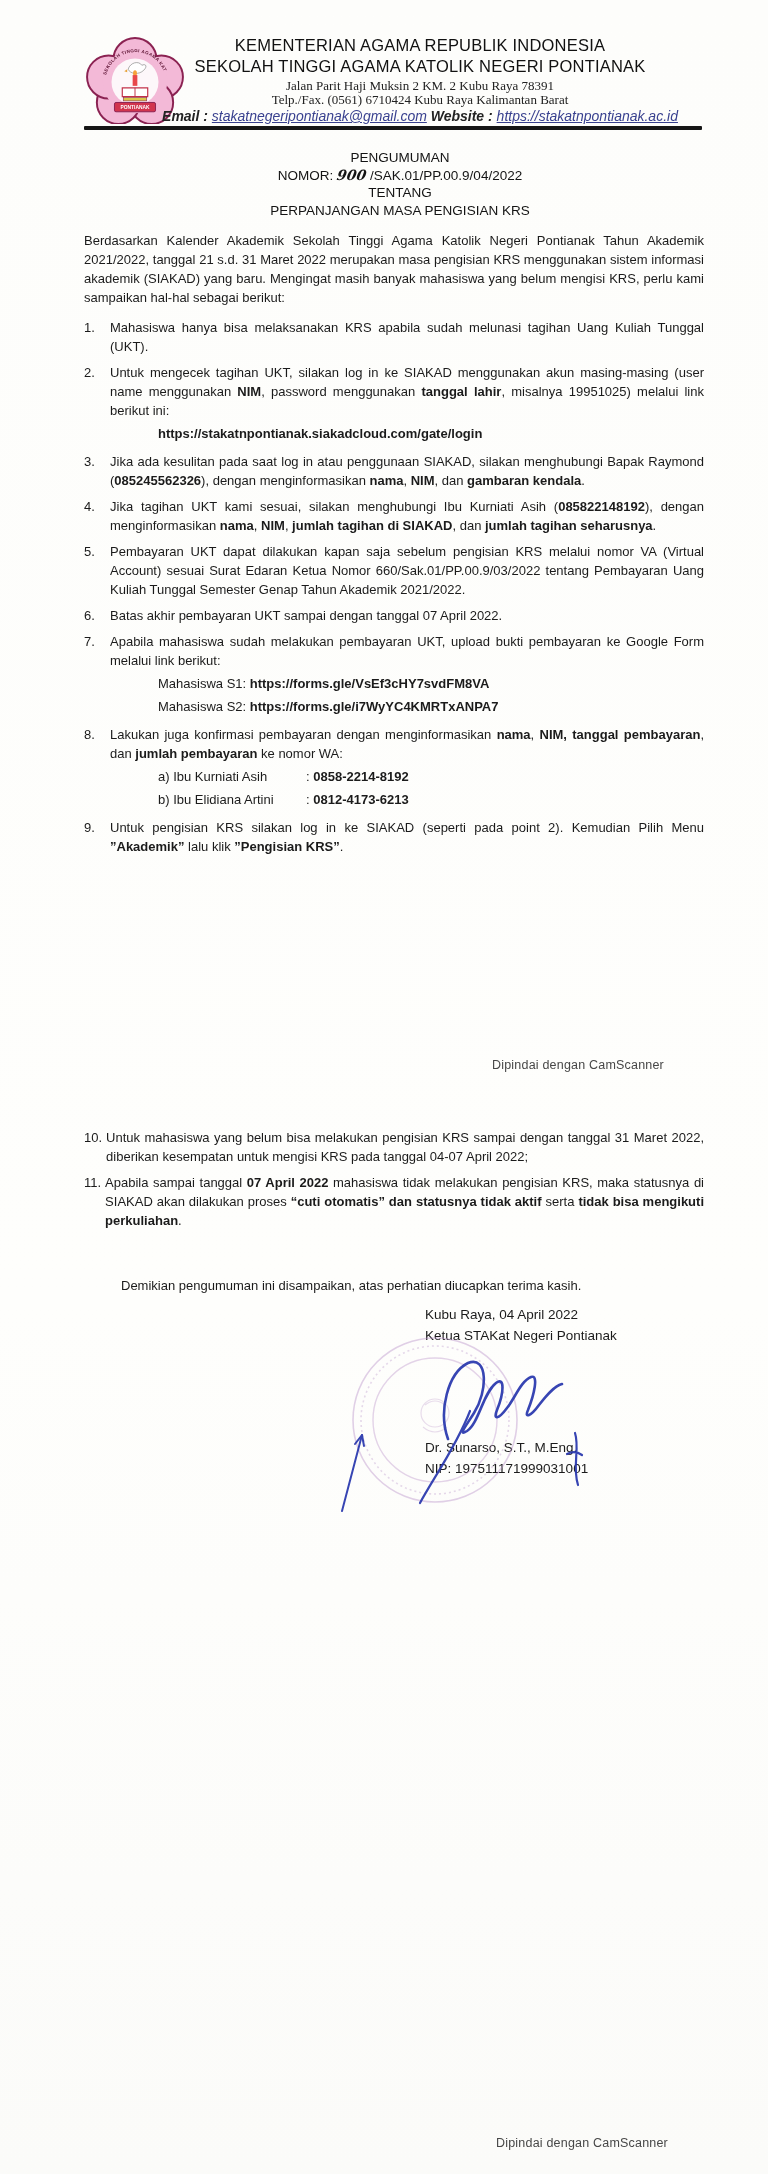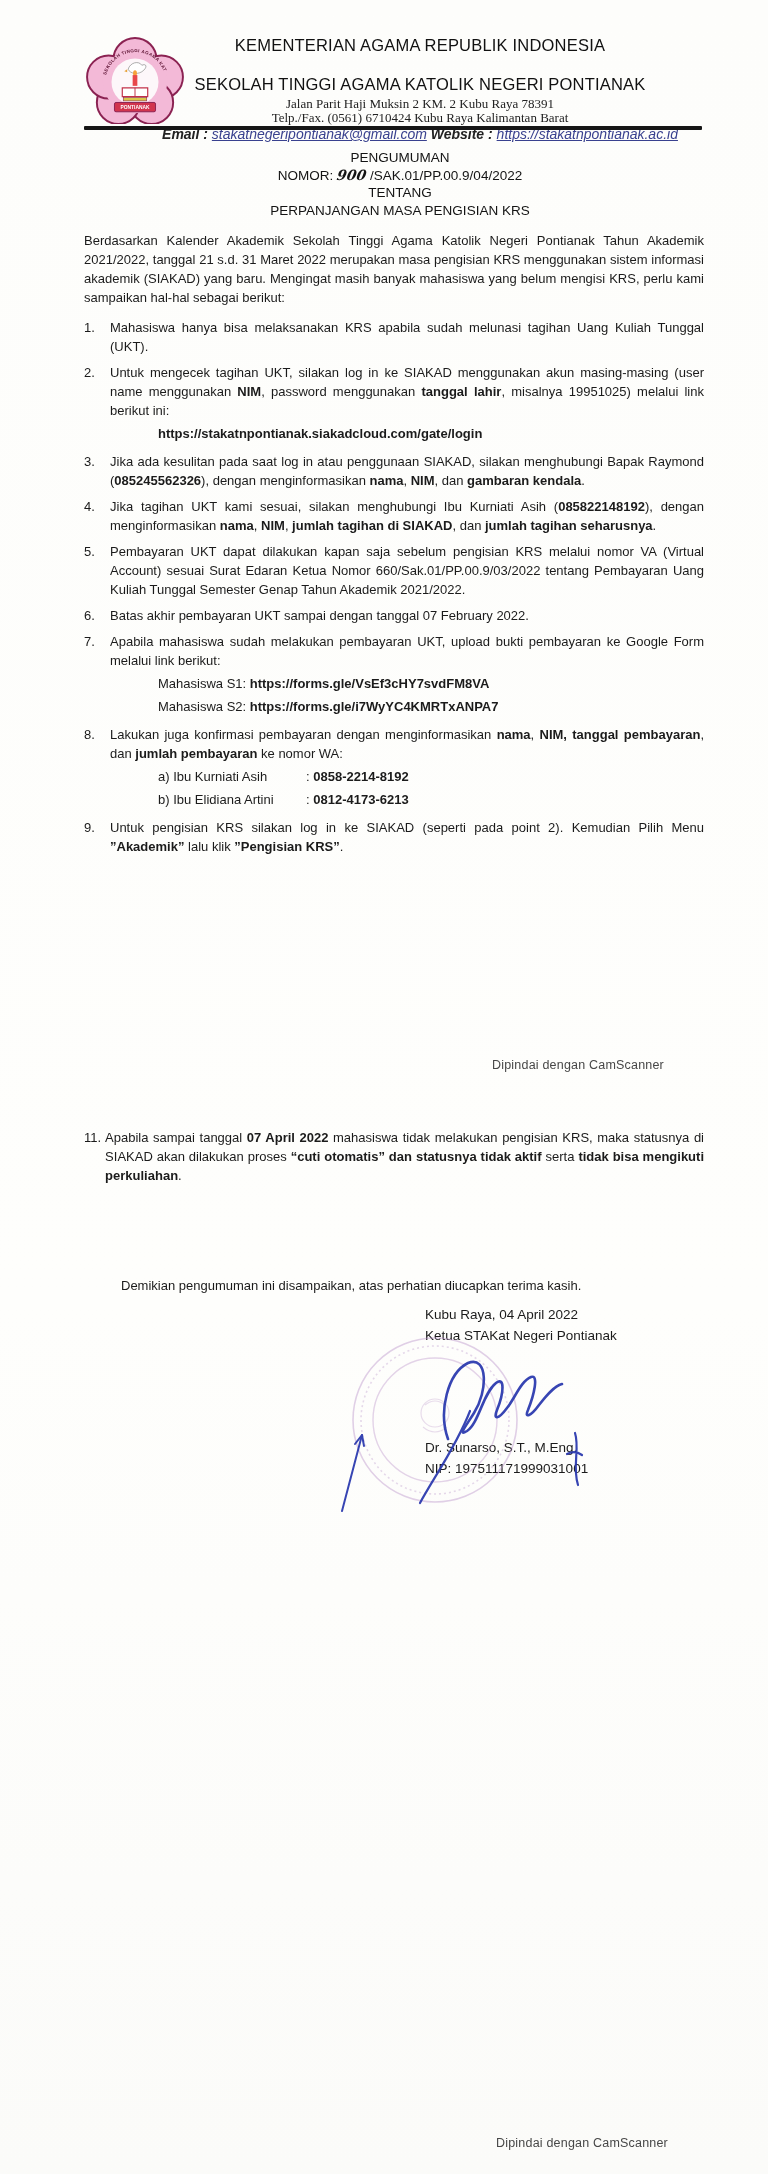--- a/index.html
+++ b/index.html
@@ -6,21 +6,21 @@
   .page{
     position:relative;width:768px;height:2174px;margin:0 auto;
     background:linear-gradient(180deg,#fdfdfb 0%,#fefefc 60%,#fbfbf9 100%);
     font-family:"Liberation Sans",sans-serif;color:#1b1b1b;overflow:hidden;
   }
   .b{font-weight:bold;}
   
   .logo{position:absolute;left:84px;top:34px;width:102px;height:90px;}
   .hdr{position:absolute;left:130px;top:36px;width:580px;text-align:center;}
   .hdr .l1{font-size:16.5px;letter-spacing:.2px;white-space:nowrap;color:#111;}
-  .hdr .l2{font-size:16.5px;letter-spacing:.2px;white-space:nowrap;color:#111;margin-top:20px;}
+  .hdr .l2{font-size:16.5px;letter-spacing:.2px;white-space:nowrap;color:#111;margin-top:2px;}
   .hdr .addr{font-size:13px;line-height:13.5px;color:#222;margin-top:3px;font-family:Liberation Serif, serif;}
   .hdr .mail{font-size:14px;margin-top:2px;font-style:italic;color:#222;}
   .hdr .mail .lbl{font-weight:bold;}
   .hdr .mail .lnk{color:#39418f;text-decoration:underline;}
   .rule{position:absolute;left:84px;top:126px;width:618px;height:4px;background:#161616;border-radius:1px;}
   
   .title{position:absolute;left:100px;top:149px;width:600px;text-align:center;font-size:13.5px;line-height:17.5px;color:#141414;}
   .hand{display:inline-block;font-family:"DejaVu Serif",serif;font-style:italic;font-weight:bold;transform:skewX(-10deg);font-size:14px;}
   
   .block{position:absolute;left:84px;width:620px;font-size:13px;line-height:19px;text-align:justify;color:#1b1b1b;}
@@ -139,21 +139,21 @@
         </div>
         <div class="item">
           <span class="num">5.</span>
           <div class="itext">
             <div><span>Pembayaran UKT dapat dilakukan kapan saja sebelum pengisian KRS melalui nomor VA (Virtual Account) sesuai Surat Edaran Ketua Nomor 660/Sak.01/PP.00.9/03/2022 tentang Pembayaran Uang Kuliah Tunggal Semester Genap Tahun Akademik 2021/2022.</span></div>
           </div>
         </div>
         <div class="item">
           <span class="num">6.</span>
           <div class="itext">
-            <div><span>Batas akhir pembayaran UKT sampai dengan tanggal 07 February 2022.</span></div>
+            <div><span>Batas akhir pembayaran UKT sampai dengan tanggal 07 April 2022.</span></div>
           </div>
         </div>
         <div class="item">
           <span class="num">7.</span>
           <div class="itext">
             <div><span>Apabila mahasiswa sudah melakukan pembayaran UKT, upload bukti pembayaran ke Google Form melalui link berikut:</span></div>
             <div class="subline"><span>Mahasiswa S1: </span><span class="b">https://forms.gle/VsEf3cHY7svdFM8VA</span></div>
             <div class="subline"><span>Mahasiswa S2: </span><span class="b">https://forms.gle/i7WyYC4KMRTxANPA7</span></div>
           </div>
         </div>
@@ -171,20 +171,26 @@
             <div><span>Untuk pengisian KRS silakan log in ke SIAKAD (seperti pada point 2). Kemudian Pilih Menu </span><span class="b">”Akademik”</span><span> lalu klik </span><span class="b">”Pengisian KRS”</span><span>.</span></div>
           </div>
         </div>
       </div>
   </div>
 
   <div class="cam cam1">Dipindai dengan CamScanner</div>
 
   <div class="block b2">
     <div>
+        <div class="item">
+          <span class="num">10.</span>
+          <div class="itext">
+            <div><span>Untuk mahasiswa yang belum bisa melakukan pengisian KRS sampai dengan tanggal 31 Maret 2022, diberikan kesempatan untuk mengisi KRS pada tanggal 04-07 April 2022;</span></div>
+          </div>
+        </div>
         <div class="item">
           <span class="num">11.</span>
           <div class="itext">
             <div><span>Apabila sampai tanggal </span><span class="b">07 April 2022</span><span> mahasiswa tidak melakukan pengisian KRS, maka statusnya di SIAKAD akan dilakukan proses </span><span class="b">“cuti otomatis” dan statusnya tidak aktif</span><span> serta </span><span class="b">tidak bisa mengikuti perkuliahan</span><span>.</span></div>
           </div>
         </div>
       </div>
   </div>
 
   <div class="closing">Demikian pengumuman ini disampaikan, atas perhatian diucapkan terima kasih.</div>

